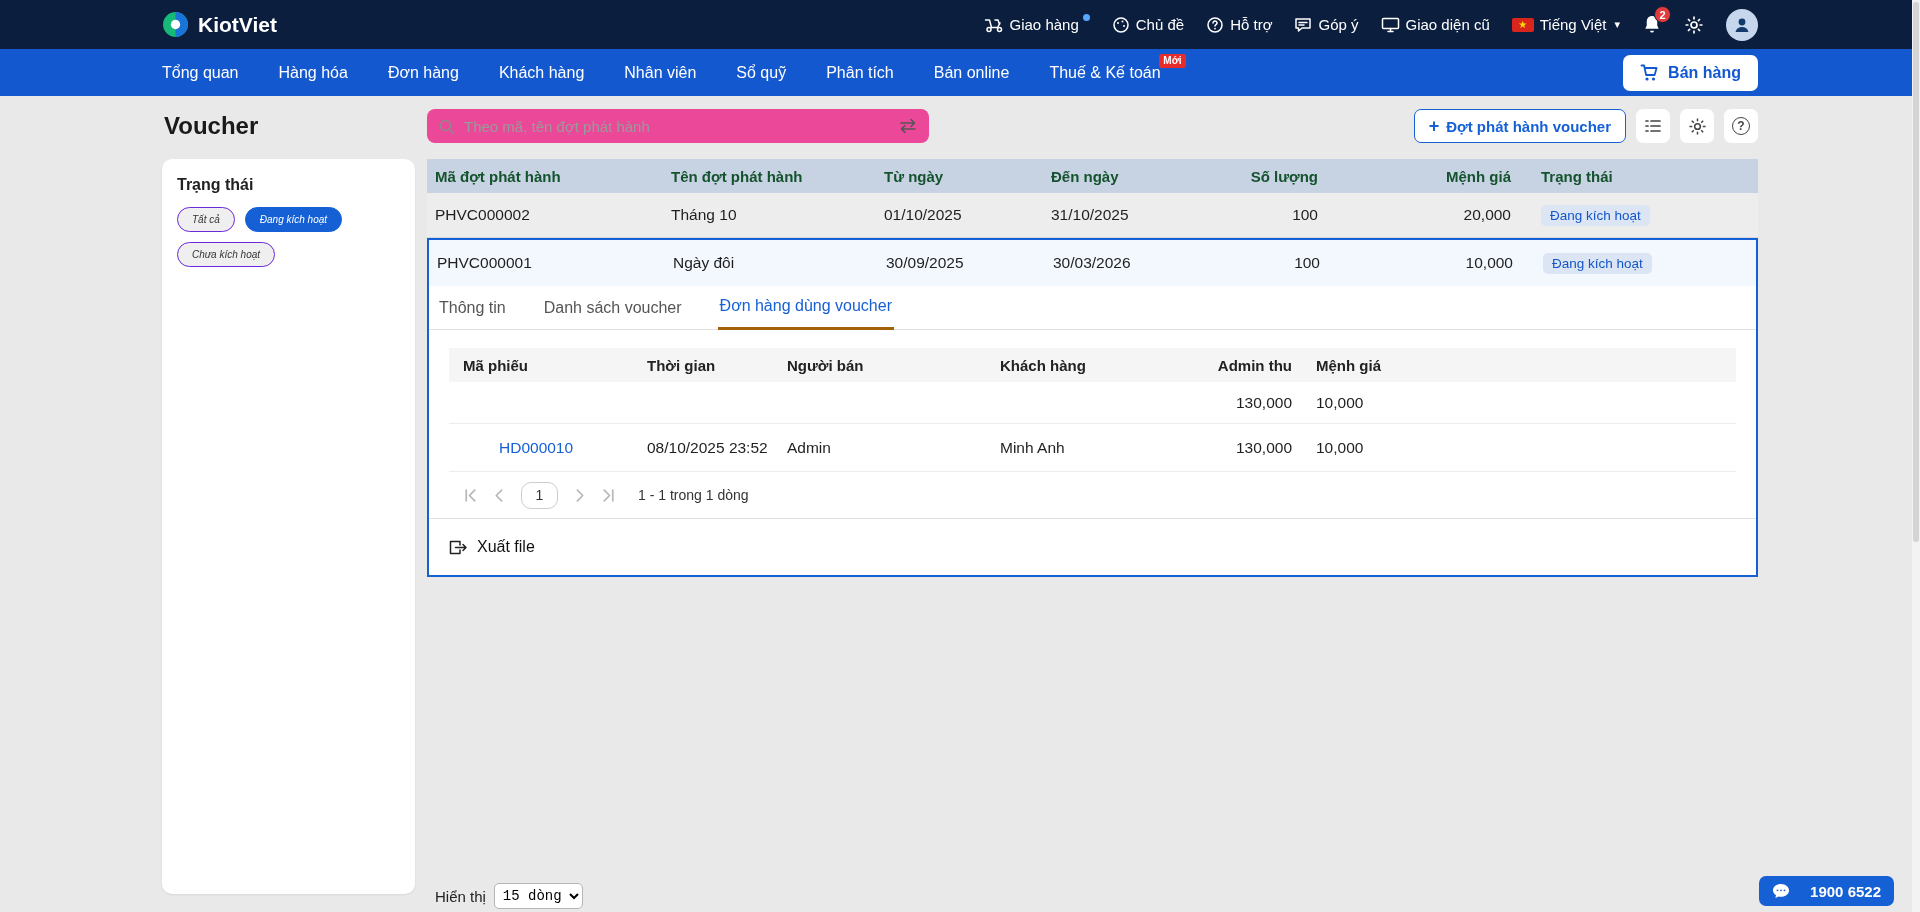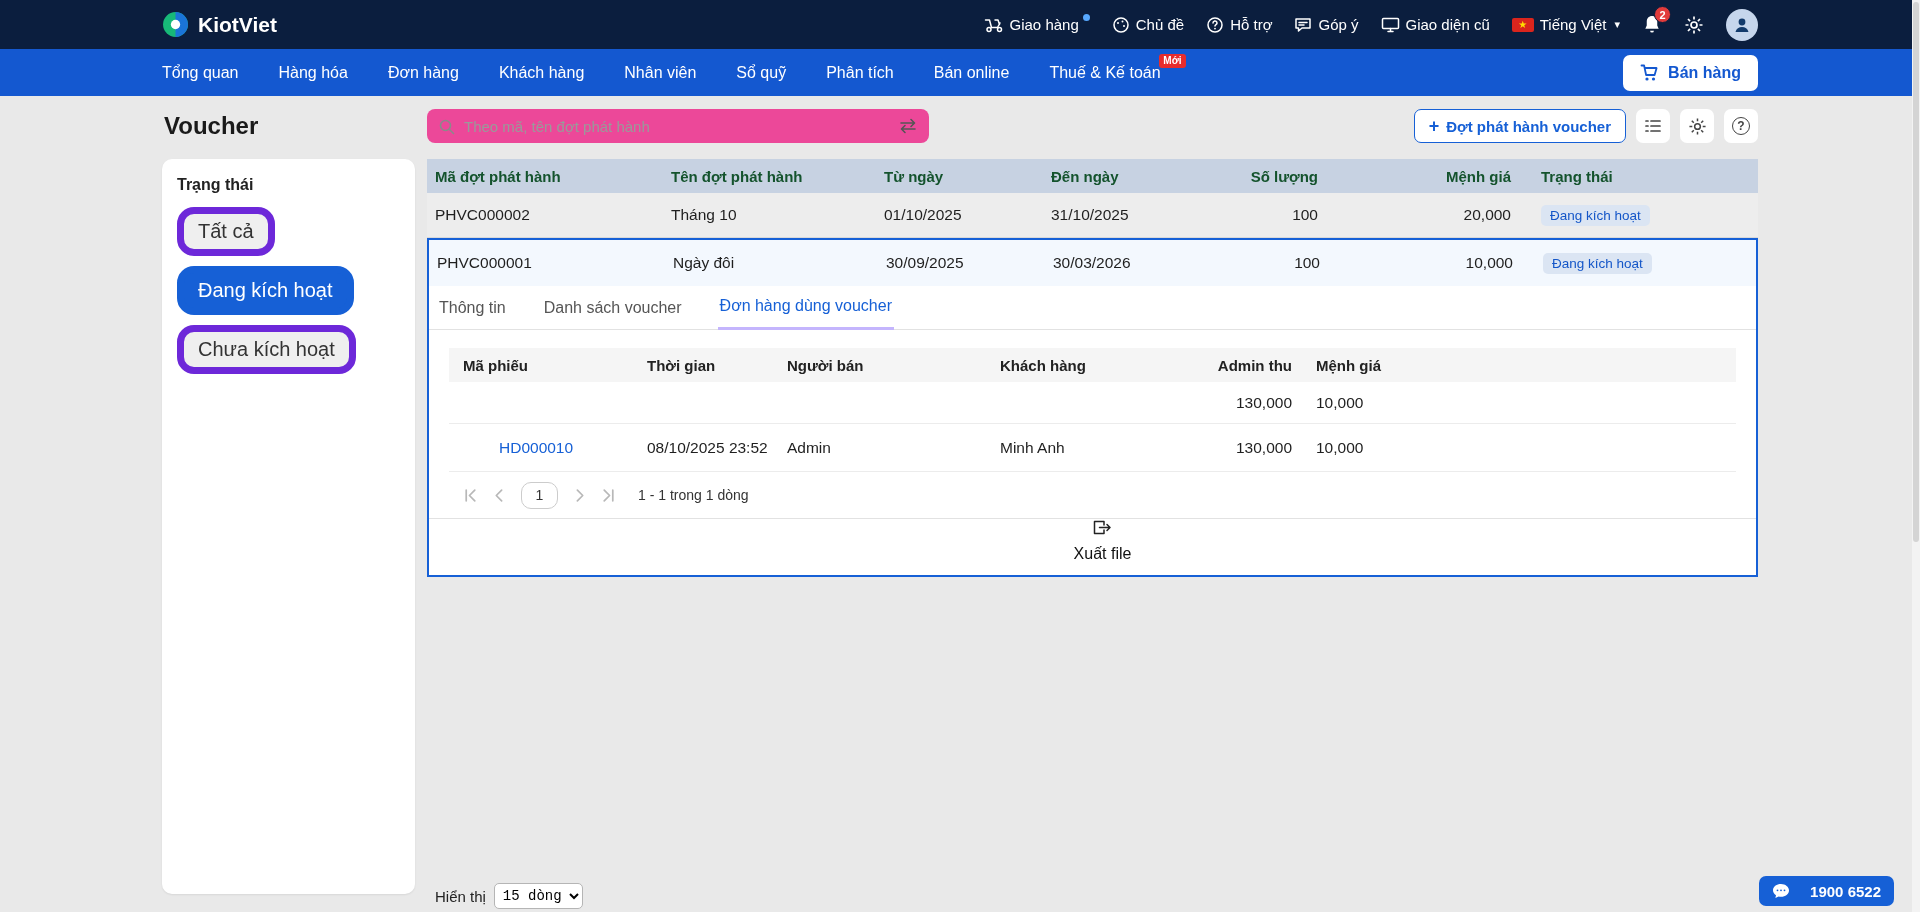--- a/index.html
+++ b/index.html
@@ -28,21 +28,21 @@
   .nav-item { color:#fff; font-size:16px; text-decoration:none; position:relative; cursor:pointer; white-space:nowrap; }
   .nav-badge { position:absolute; top:-10px; right:-25px; background:#e82c2c; color:#fff; font-size:10px; font-weight:bold; padding:1px 4px 2px; border-radius:3px; }
   .sell-btn { background:#fff; color:#1458d0; font-family:inherit; font-weight:bold; font-size:16px; border:none; border-radius:7px; height:36px; padding:0 17px; display:flex; align-items:center; gap:9px; cursor:pointer; }
 
   
   .content { width:1596px; margin:0 auto; padding-top:13px; display:grid; grid-template-columns:253px 1331px; column-gap:12px; }
   .page-title { font-size:24px; font-weight:bold; color:#1a1a1a; height:34px; line-height:34px; margin:0 0 16px 2px; }
   .panel { background:#fff; border-radius:10px; height:735px; padding:17px 15px; box-shadow:0 1px 2px rgba(0,0,0,.08); }
   .panel-title { font-size:16px; font-weight:bold; color:#222; margin-bottom:13px; }
   .pills { display:flex; flex-wrap:wrap; gap:10px; }
-  .pill { font-family:inherit; font-size:20px; padding:6px 14px; border-radius:17px; border:7px solid #6d28d9; background:#efefef; color:#333; cursor:pointer; white-space:nowrap; }
+  .pill { font-family:inherit; font-size:10px; padding:6px 14px; border-radius:17px; border:1px solid #6d28d9; background:#efefef; color:#333; cursor:pointer; white-space:nowrap;font-style:italic; }
   .pill.active { background:#1660d6; border-color:#1660d6; color:#fff; }
 
   .toolbar { display:flex; justify-content:space-between; align-items:center; height:34px; margin-bottom:16px; }
   .searchbox { width:502px; height:34px; background:#ec4899; border-radius:8px; display:flex; align-items:center; gap:9px; padding:0 11px; }
   .searchbox input { flex:1; border:none; outline:none; background:transparent; font-family:inherit; font-size:15px; color:#333; }
   .searchbox input::placeholder { color:#9a9a9a; }
   .toolbar-right { display:flex; align-items:center; gap:10px; }
   .new-btn { height:34px; background:#fff; border:1px solid #1660d6; color:#1660d6; border-radius:7px; font-family:inherit; font-size:15px; font-weight:bold; padding:0 14px; display:flex; align-items:center; gap:7px; cursor:pointer; white-space:nowrap; }
   .new-plus { font-size:18px; font-weight:bold; line-height:1; }
   .icon-btn { width:34px; height:34px; background:#fff; border:none; border-radius:7px; display:flex; align-items:center; justify-content:center; cursor:pointer; }
@@ -56,38 +56,38 @@
   .ocell.num2 { text-align:right; padding-right:10px; }
   .ocell.status { padding-left:20px; }
   .orow { height:45px; background:#ededed; border-bottom:1px solid #d9d9d9; font-size:15.5px; color:#1f1f1f; cursor:pointer; }
   .status-badge { display:inline-block; background:#dbe5f3; color:#1456c8; font-size:13.5px; padding:3px 9px; border-radius:5px; }
 
   
   .expanded { background:#fff; border:2px solid #1660d6; }
   .sel-row { height:46px; background:#f3f8fe; font-size:15.5px; color:#1f1f1f; cursor:pointer; }
   .tabs { display:flex; align-items:flex-end; gap:34px; padding-left:8px; height:44px; border-bottom:1px solid #e2e2e2; }
   .tab { font-size:16px; color:#555; padding:0 2px 12px; cursor:pointer; white-space:nowrap; }
-  .tab.active { color:#1660d6; border-bottom:3px solid #c4b5fd; margin-bottom:-1px; }
+  .tab.active { color:#1660d6; border-bottom:3px solid #a16207; margin-bottom:-1px; }
 
   .inner { padding:18px 20px 0; }
   .igrid { display:grid; grid-template-columns:184px 140px 213px 198px 110px 1fr; align-items:center; }
   .itable-header { background:#f5f5f5; height:34px; font-size:15px; font-weight:bold; color:#222; }
   .icell { padding-left:14px; white-space:nowrap; }
   .icell.num { text-align:right; padding-left:0; padding-right:2px; }
   .icell.val { padding-left:22px; }
   .isummary { height:42px; border-bottom:1px solid #ececec; font-size:15.5px; color:#1f1f1f; }
   .irow { height:48px; border-bottom:1px solid #ececec; font-size:15.5px; color:#1f1f1f; }
   .doc-link { color:#1660d6; text-decoration:none; cursor:pointer;margin-left:36px; }
 
   .pagi { display:flex; align-items:center; gap:14px; height:46px; padding-left:14px; color:#b8b8b8; }
   .pagi-btn { background:none; border:none; color:#b8b8b8; display:flex; align-items:center; cursor:pointer; padding:0; }
   .page-box { min-width:37px; height:27px; background:#fff; border:1px solid #ccc; border-radius:10px; font-size:14px; color:#333; display:flex; align-items:center; justify-content:center; cursor:pointer; }
   .pagi-info { font-size:14px; color:#333; margin-left:8px; }
 
-  .export-row { border-top:1px solid #e2e2e2; height:57px; display:flex; align-items:center; gap:9px; padding-left:20px; font-size:16px; color:#111; cursor:pointer;flex-direction:column; }
+  .export-row { border-top:1px solid #e2e2e2; height:57px; display:flex; align-items:center; gap:9px; padding-left:20px; font-size:16px; color:#111; cursor:pointer; }
 
   
   .footer-row { margin-top:306px; display:flex; align-items:center; gap:8px; font-size:15px; color:#222; padding-left:8px; }
   .footer-row select { height:26px; font-family:Liberation Mono, monospace; font-size:14px; border:1px solid #b5b5b5; border-radius:5px; background:#fff; padding:0 4px; cursor:pointer; }
 
   .hotline { position:absolute; right:26px; bottom:6px; background:#1660d6; color:#fff; border:none; border-radius:7px; height:30px; padding:0 13px; display:flex; align-items:center; gap:20px; font-family:inherit; font-size:15px; font-weight:bold; cursor:pointer; }
 
   
   .scrollbar { position:absolute; top:0; right:0; width:8px; height:912px; background:#f3f3f3; }
   .scroll-thumb { position:absolute; top:2px; right:1px; width:6px; height:540px; border-radius:3px; background:#d4d4d4; }

